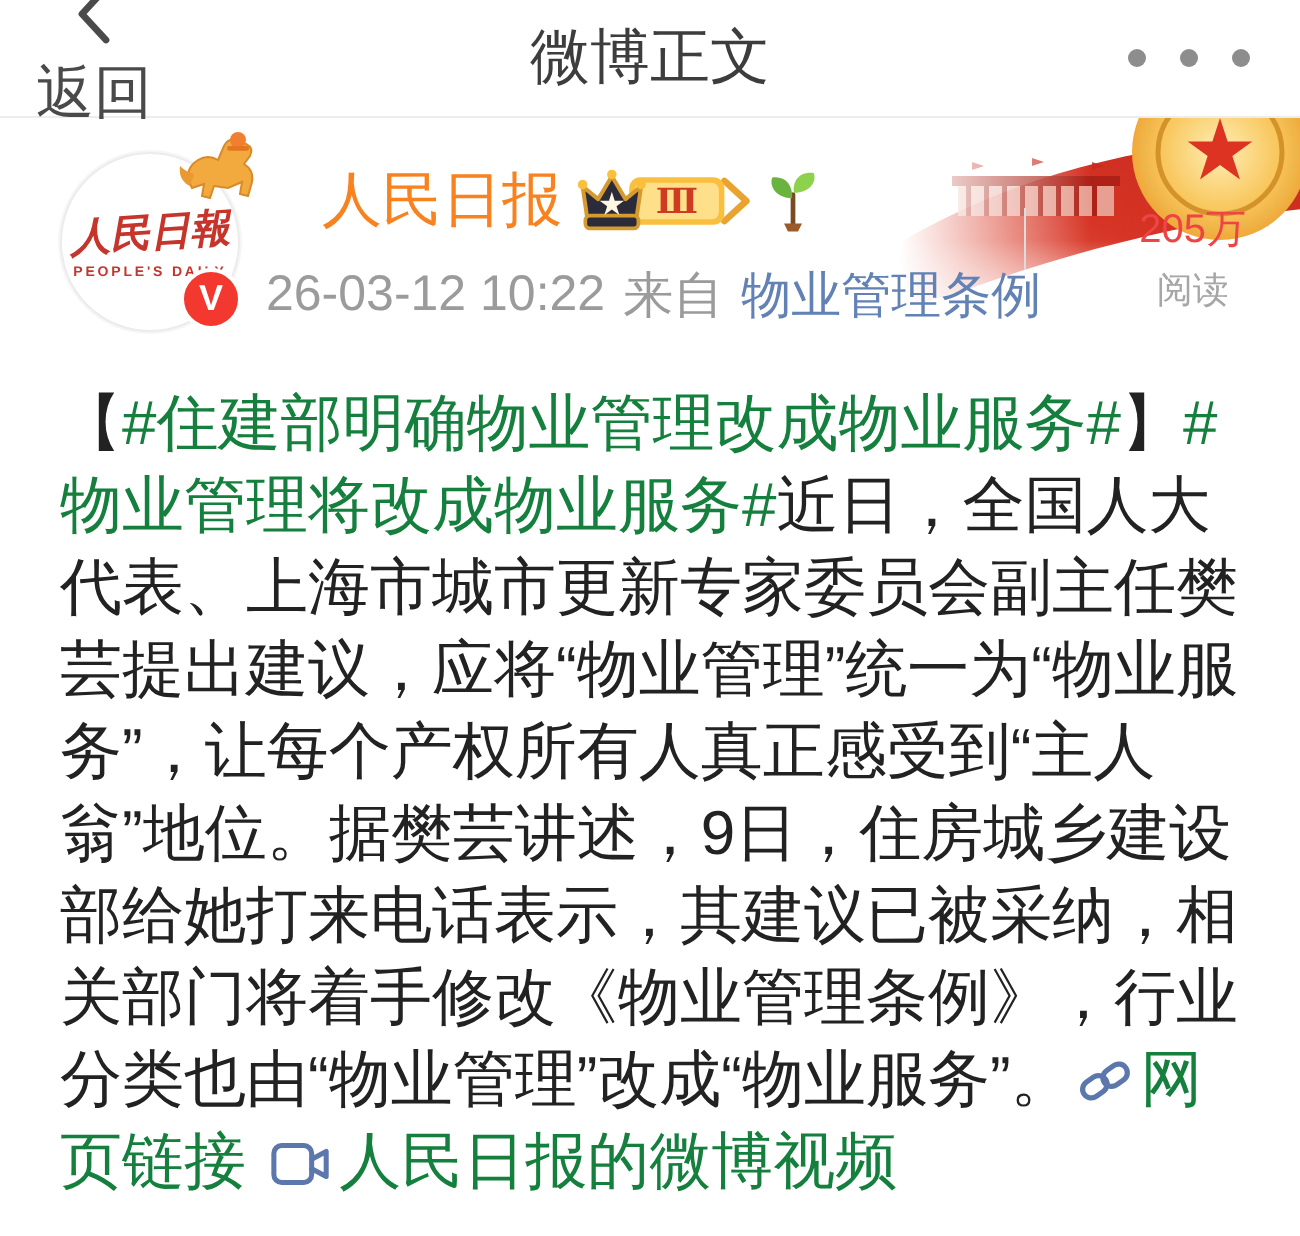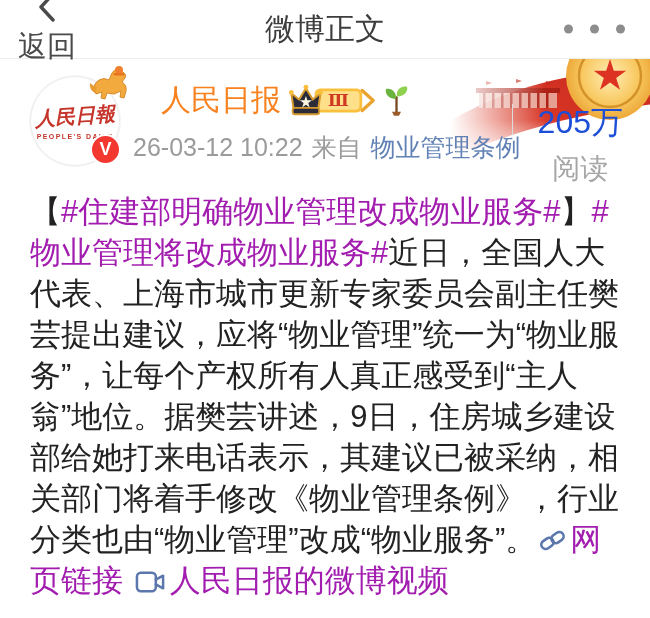--- a/index.html
+++ b/index.html
@@ -29,26 +29,26 @@
             background:#f3392f; color:#fff; font-weight:bold; font-size:18px; line-height:27px; text-align:center;
             border:2px solid #fff; }
   .author-block { margin-left:103px; padding-top:22px; }
   .name-row { display:flex; align-items:center; gap:8px; height:38px;margin-left:28px; }
   .author-name { color:#f7821f; font-size:30px; cursor:pointer; }
   .time-row { margin-top:12px; font-size:25px; color:#9b9b9b; display:flex; gap:9px; align-items:center; }
   .source-link { color:#6282b5; cursor:pointer; }
 
   .reads-divider { position:absolute; top:45px; right:137px; width:1px; height:31px; background:#dcdcdc; z-index:3; }
   .reads { position:absolute; top:42px; right:27px; display:flex; flex-direction:column; align-items:center; z-index:3; }
-  .reads-count { font-size:32px; color:#1d4ed8; }
-  .reads-label { font-size:28px; color:#a6a6a6; margin-top:5px; }
+  .reads-count { font-size:20px; color:#ef4444; }
+  .reads-label { font-size:18px; color:#a6a6a6; margin-top:5px; }
 
   
   .content { position:relative; z-index:2; padding:20px 30px 0 30px; font-size:31px; line-height:41px; color:#222; }
-  .seg-link { color:#a21caf; cursor:pointer; }
+  .seg-link { color:#15803d; cursor:pointer; }
   .seg-icon { vertical-align:-4px; margin:0 4px 0 3px; }
 </style>
 </head>
 <body>
 
 <div class="screen">
 
   <header class="navbar">
     <div class="nav-back">
       <span style="display:flex;">

